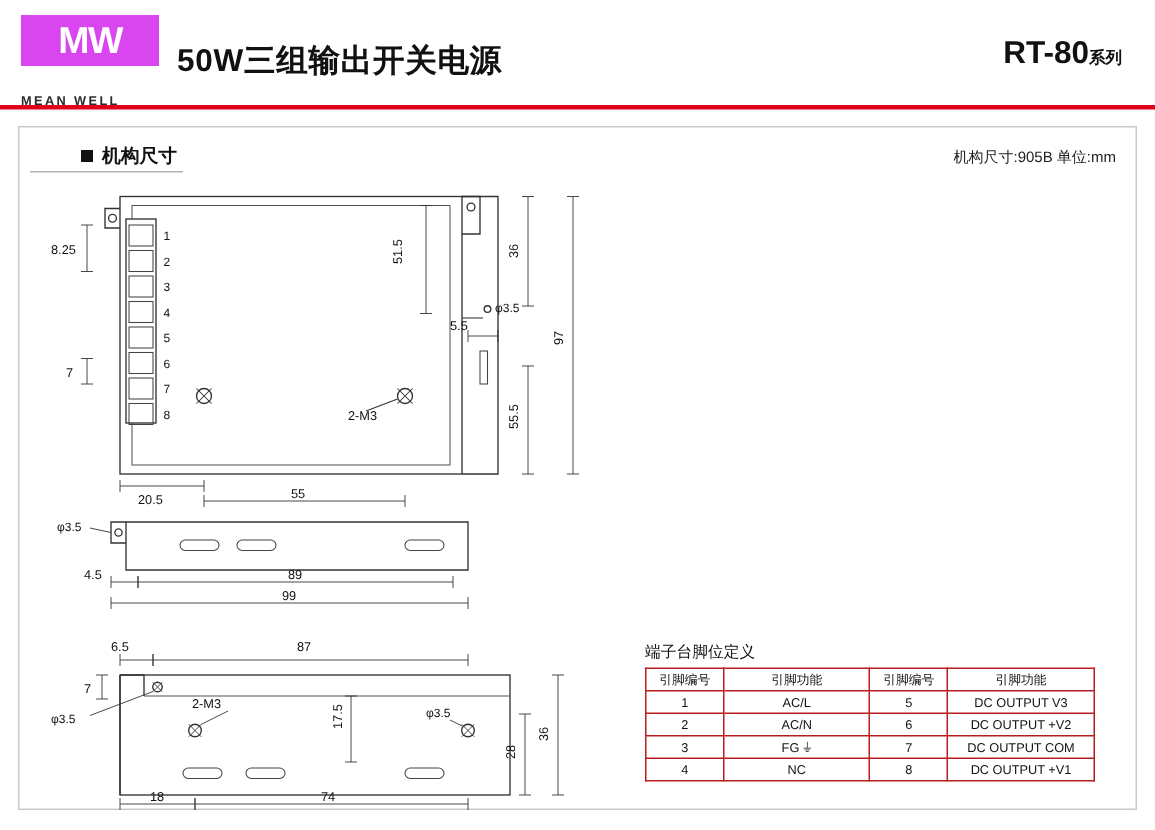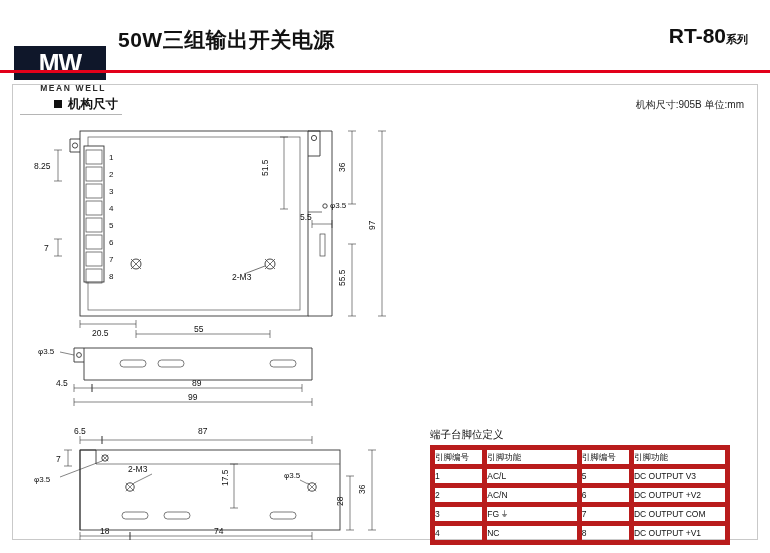--- a/index.html
+++ b/index.html
@@ -29,41 +29,40 @@
   }
   .logo-box {
     position: absolute;
     left: 14px; top: 10px;
     width: 92px;
     height: 52px;
   }
   .logo-mark {
     width: 92px;
     height: 34px;
-    background: #0f172a;
+    background: #d946ef;
     display: flex;
     align-items: center;
     justify-content: center;
-    margin-top: 36px;
   }
   .logo-mw {
     color: #ffffff;
     font-size: 25px;
     font-weight: bold;
     letter-spacing: -1px;
     font-family: "Liberation Sans", sans-serif;
     line-height: 1;
   }
   .logo-text {
-    margin-top: 3px;
+    margin-top: 18px;
     font-size: 8.5px;
     letter-spacing: 1.6px;
     color: #2b2b2b;
     font-weight: bold;
-    text-align: right;
+    text-align: left;
     width: 92px;
   }
   .header-title {
     position: absolute;
     left: 118px;
     top: 26px;
     font-size: 21px;
     font-weight: bold;
     color: #111111;
     letter-spacing: 0.5px;
@@ -151,22 +150,22 @@
     margin-bottom: 3px;
   }
   table.pin-table {
     border-collapse: collapse;
     width: 300px;
     font-size: 8.5px;
     color: #111111;
   }
   table.pin-table th,
   table.pin-table td {
-    border: 5px solid #b91c1c;
-    text-align: left;
+    border: 1px solid #b91c1c;
+    text-align: center;
     height: 14px;
     line-height: 14px;
     padding: 0;
     font-weight: normal;
   }
   table.pin-table th {
     background: #ffffff;
     font-size: 8.5px;
   }
   .col-num { width: 52px; }

